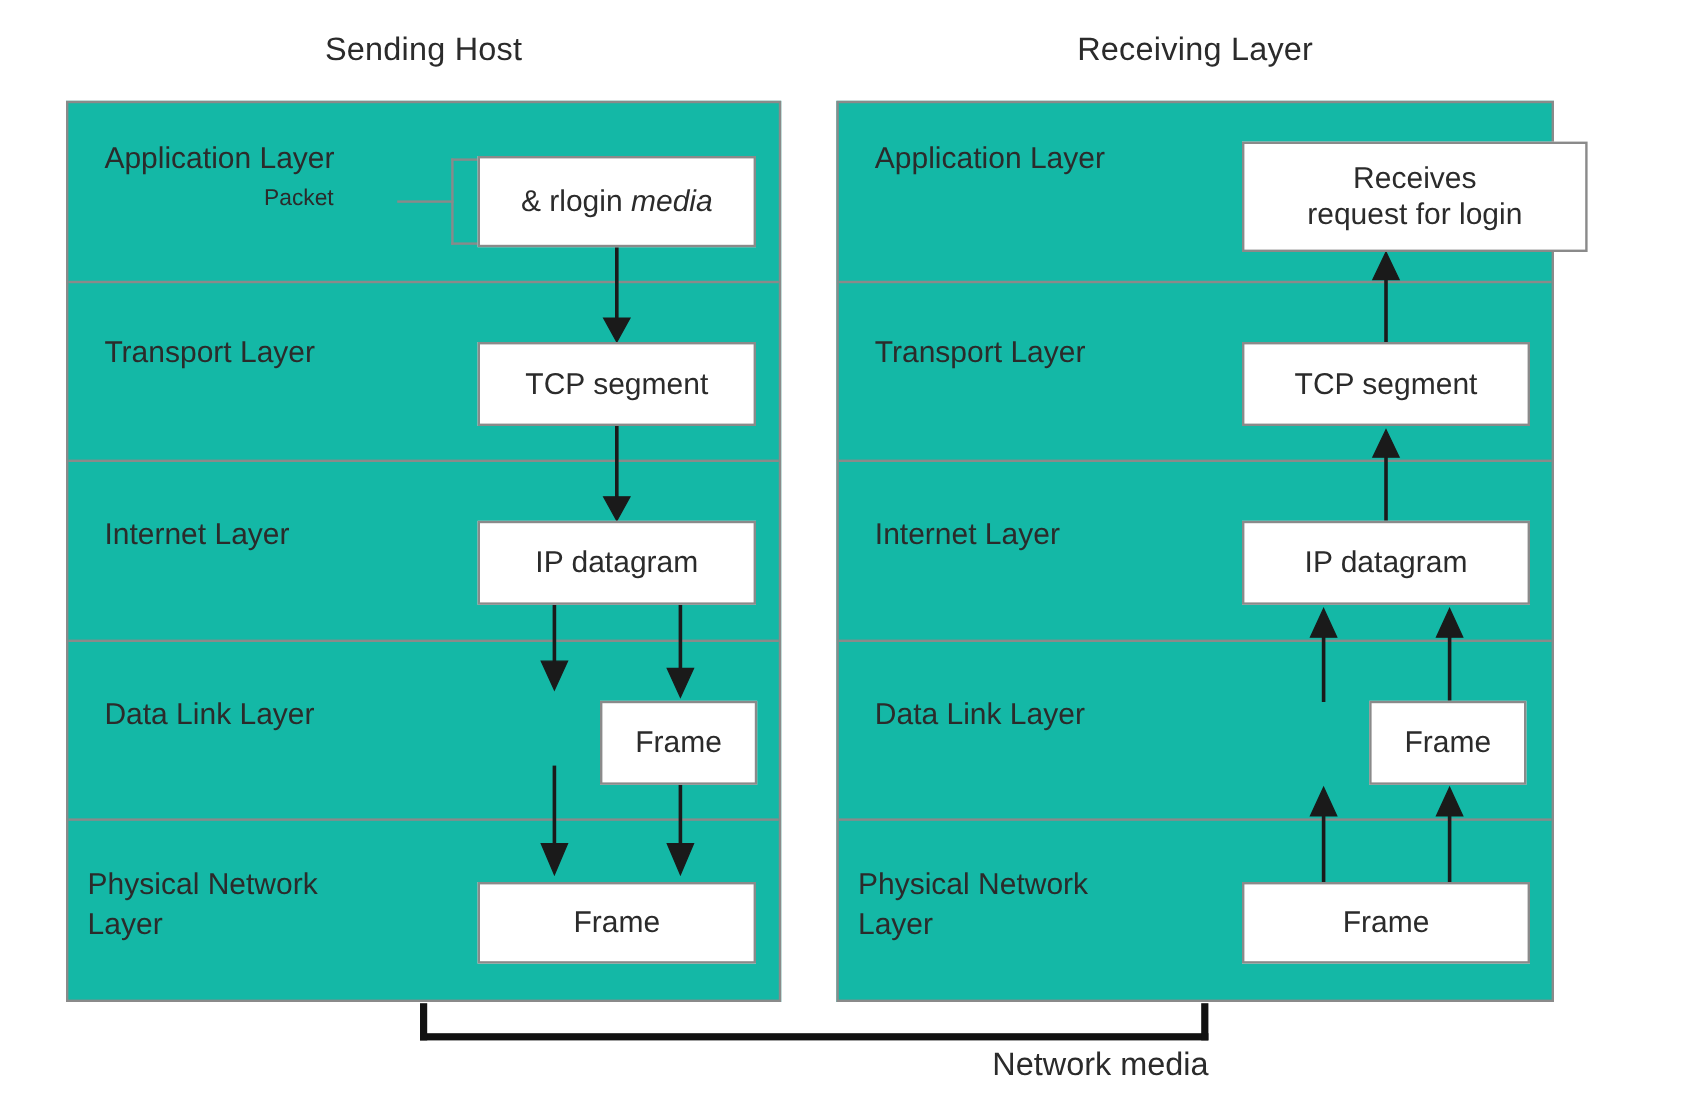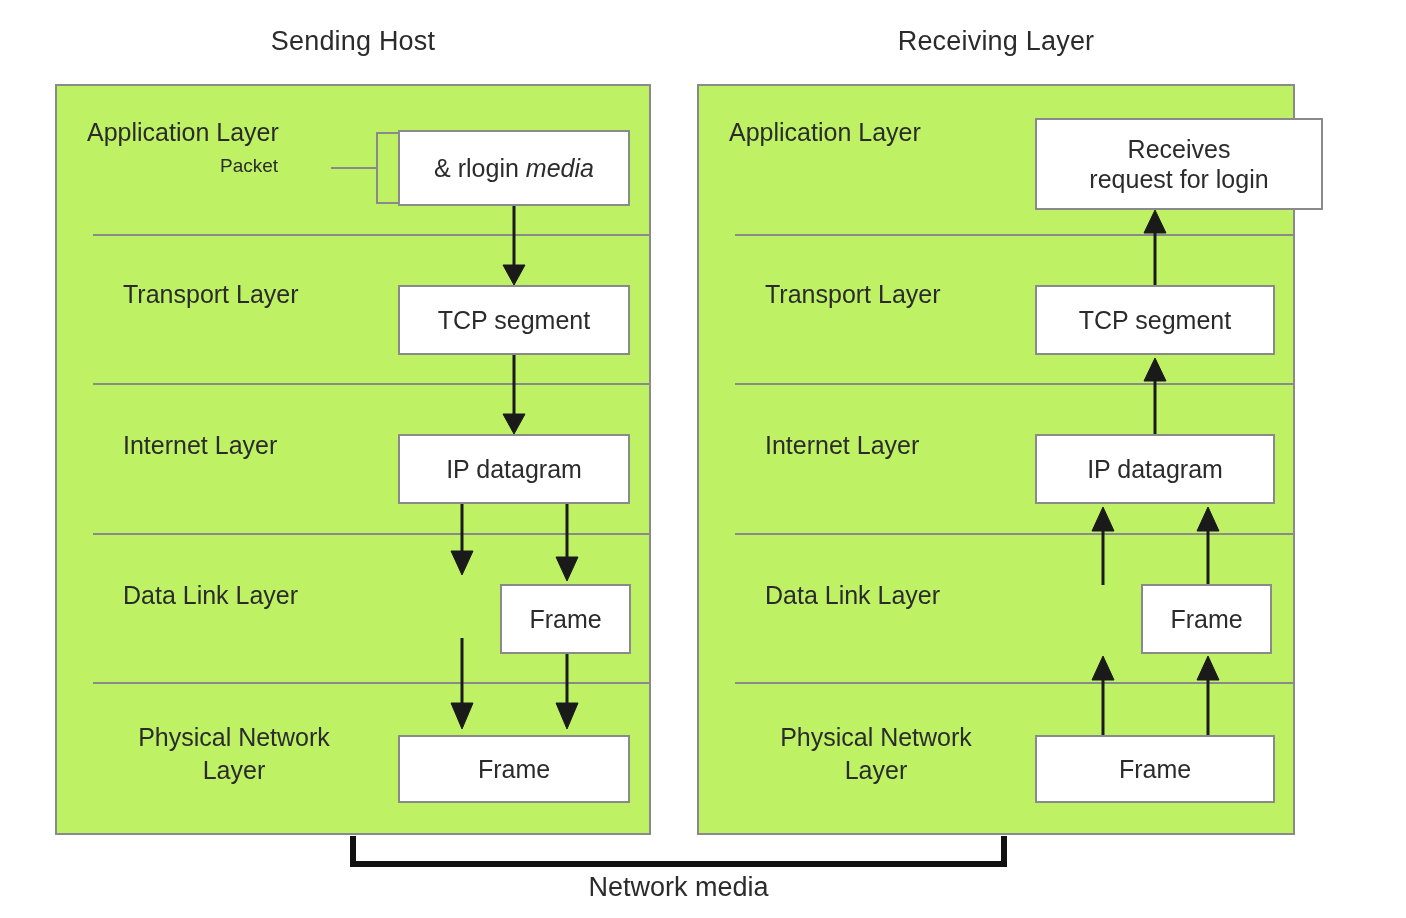--- a/index.html
+++ b/index.html
@@ -29,42 +29,42 @@
     letter-spacing: 0.2px;
   }
   #title-sending { left: 55px;  top: 26px; width: 596px; }
   #title-receiving { left: 697px; top: 26px; width: 598px; }
 
   
   .stack {
     position: absolute;
     border: 2px solid #8a8a8a;
     box-sizing: border-box;
-    background: #bef264;
+    background: #14b8a6;
   }
   #stack-sending   { left: 55px;  top: 84px; width: 596px; height: 751px; }
   #stack-receiving { left: 697px; top: 84px; width: 598px; height: 751px; }
 
   .layer {
     position: absolute;
     left: 0;
     right: 0;
     box-sizing: border-box;
   }
-  .layer + .layer { border-top: 2px solid #8a8a8a; margin-left: 36px; }
+  .layer + .layer { border-top: 2px solid #8a8a8a; }
 
   .layer-label {
     position: absolute;
     font-size: 25px;
     color: #2b2b2b;
     white-space: pre-line;
     line-height: 1.32;
   }
   .layer-label.left-align  { left: 30px; }
-  .layer-label.two-line    { text-align: center; }
+  .layer-label.two-line    { }
 
   
   .pdu-box {
     position: absolute;
     border: 2px solid #8a8a8a;
     box-sizing: border-box;
     background: #ffffff;
     display: flex;
     align-items: center;
     justify-content: center;
@@ -114,21 +114,21 @@
     border: 6px solid #111111;
     border-top: none;
     box-sizing: border-box;
     z-index: 4;
   }
   #network-media-label {
     position: absolute;
     left: 350px;
     top: 872px;
     width: 657px;
-    text-align: center;
+    text-align: right;
     font-size: 27px;
     color: #2b2b2b;
     white-space: nowrap;
   }
 </style>
 </head>
 <body>
 
 <div id="diagram">
 

